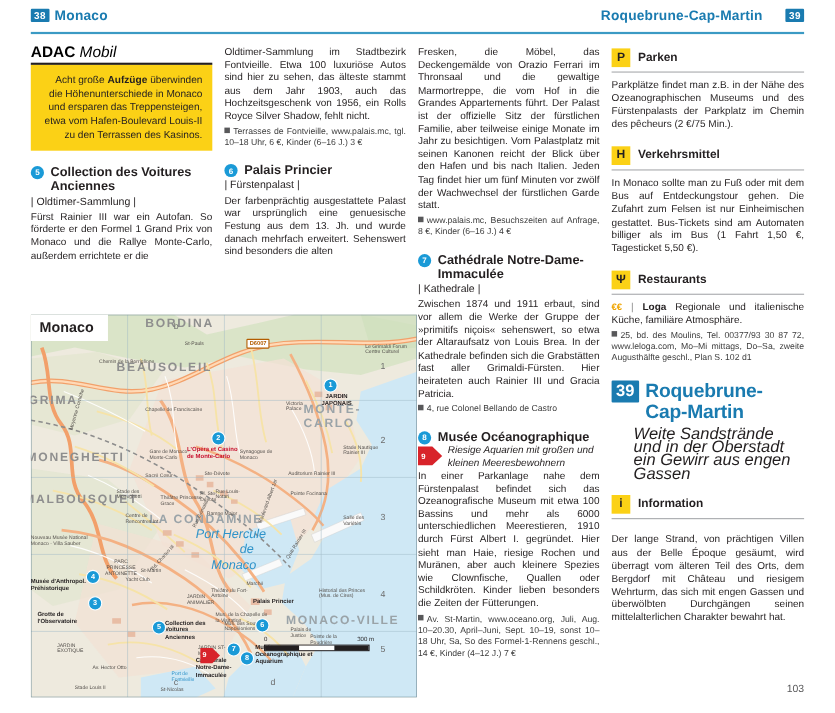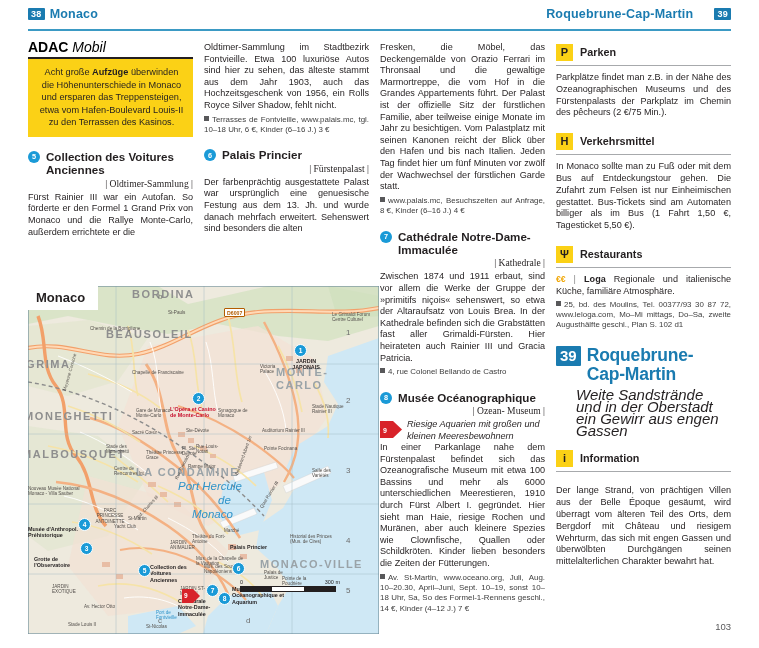--- a/index.html
+++ b/index.html
@@ -26,33 +26,33 @@
   .col1{left:28px;}
   .col2{left:204px;}
   .col3{left:380px;}
   .col4{left:556px;width:175px;}
 
   
   .adac-title{font-size:14px;color:#000000;margin:0 0 3px 0;}
   .adac-title b{font-weight:bold;}
   .adac-title i{font-style:italic;font-weight:normal;}
   .adac-bar{height:2.5px;background:#231f20;margin-bottom:0;}
-  .adac-box{background:#fbd116;padding:7px 9px 8px 11px;font-size:9.2px;line-height:12.6px;text-align:center;}
+  .adac-box{background:#fbd116;padding:7px 9px 8px 11px;font-size:9.2px;line-height:12.6px;text-align:right;}
   .adac-box b{font-weight:bold;}
 
   
   .poi{margin-top:13px;}
   .poi-head{display:flex;gap:6px;align-items:flex-start;}
   .poi-num{
     flex:0 0 auto;width:12px;height:12px;border-radius:50%;
     background:#1a9ad7;color:#fff;font-size:7.3px;font-weight:bold;
     display:flex;align-items:center;justify-content:center;margin-top:1px;
   }
   .poi-name{font-size:11.6px;font-weight:bold;color:#231f20;line-height:13.4px;text-align:left;}
-  .poi-sub{font-size:9.6px;color:#231f20;text-align:right;margin:1px 0 2px 0;line-height:12px;font-family:Liberation Serif, serif;}
+  .poi-sub{font-size:9.6px;color:#231f20;text-align:left;margin:1px 0 2px 0;line-height:12px;}
   .body-p{margin:0;text-align:justify;}
   .lead{font-style:italic;color:#231f20;text-align:left;}
   .info-line{font-size:7.9px;line-height:10.4px;color:#3d3d3d;margin-top:3px;text-align:justify;}
   .sq{display:inline-block;width:5px;height:5px;background:#58585a;margin-right:3px;vertical-align:1px;}
 
   .red-arrow{
     position:relative;float:left;width:23px;height:19px;margin:1px 4px 0 0;
   }
   .red-arrow svg{display:block;}
   .ra-num{
@@ -195,21 +195,20 @@
       <div class="info-line">
         <span class="sq"></span><span>4, rue Colonel Bellando de Castro</span>
       </div>
     </div>
 
     <div class="poi">
       <div class="poi-head">
         <span class="poi-num">8</span>
         <span class="poi-name">Musée Océanographique</span>
       </div>
-      <div class="poi-sub">| Ozean- Museum |</div>
       <div>
         <span class="red-arrow">
           <svg width="23" height="19" viewBox="0 0 23 19">
               <path d="M0 1 L13 1 L22 9.5 L13 18 L0 18 Z" fill="#d8232a"></path>
             </svg>
           <span class="ra-num">9</span>
         </span>
         <p class="body-p lead">Riesige Aquarien mit großen und kleinen Meeresbewohnern</p>
       </div>
       <p class="body-p">In einer Parkanlage nahe dem Fürstenpalast befindet sich das Ozeanografische Museum mit etwa 100 Bassins und mehr als 6000 unterschiedlichen Meerestieren, 1910 durch Fürst Albert I. gegründet. Hier sieht man Haie, riesige Rochen und Muränen, aber auch kleinere Spezies wie Clownfische, Quallen oder Schildkröten. Kinder lieben besonders die Zeiten der Fütterungen.</p>

